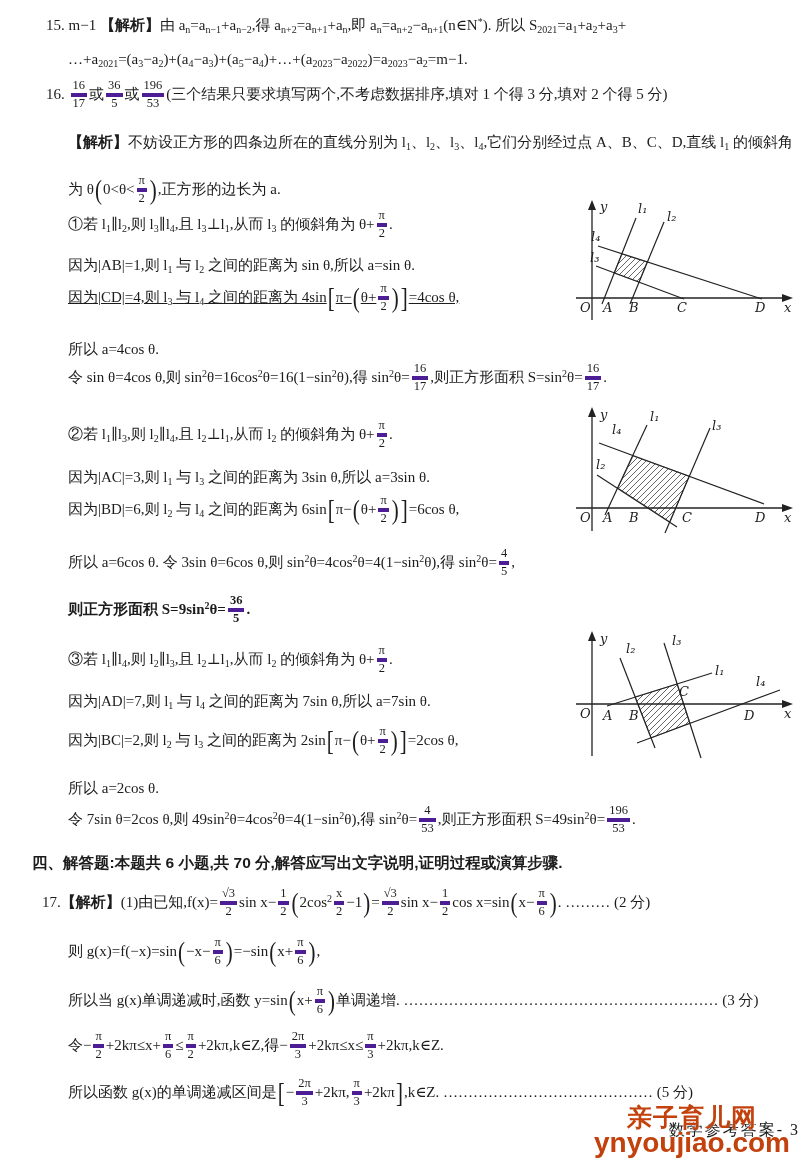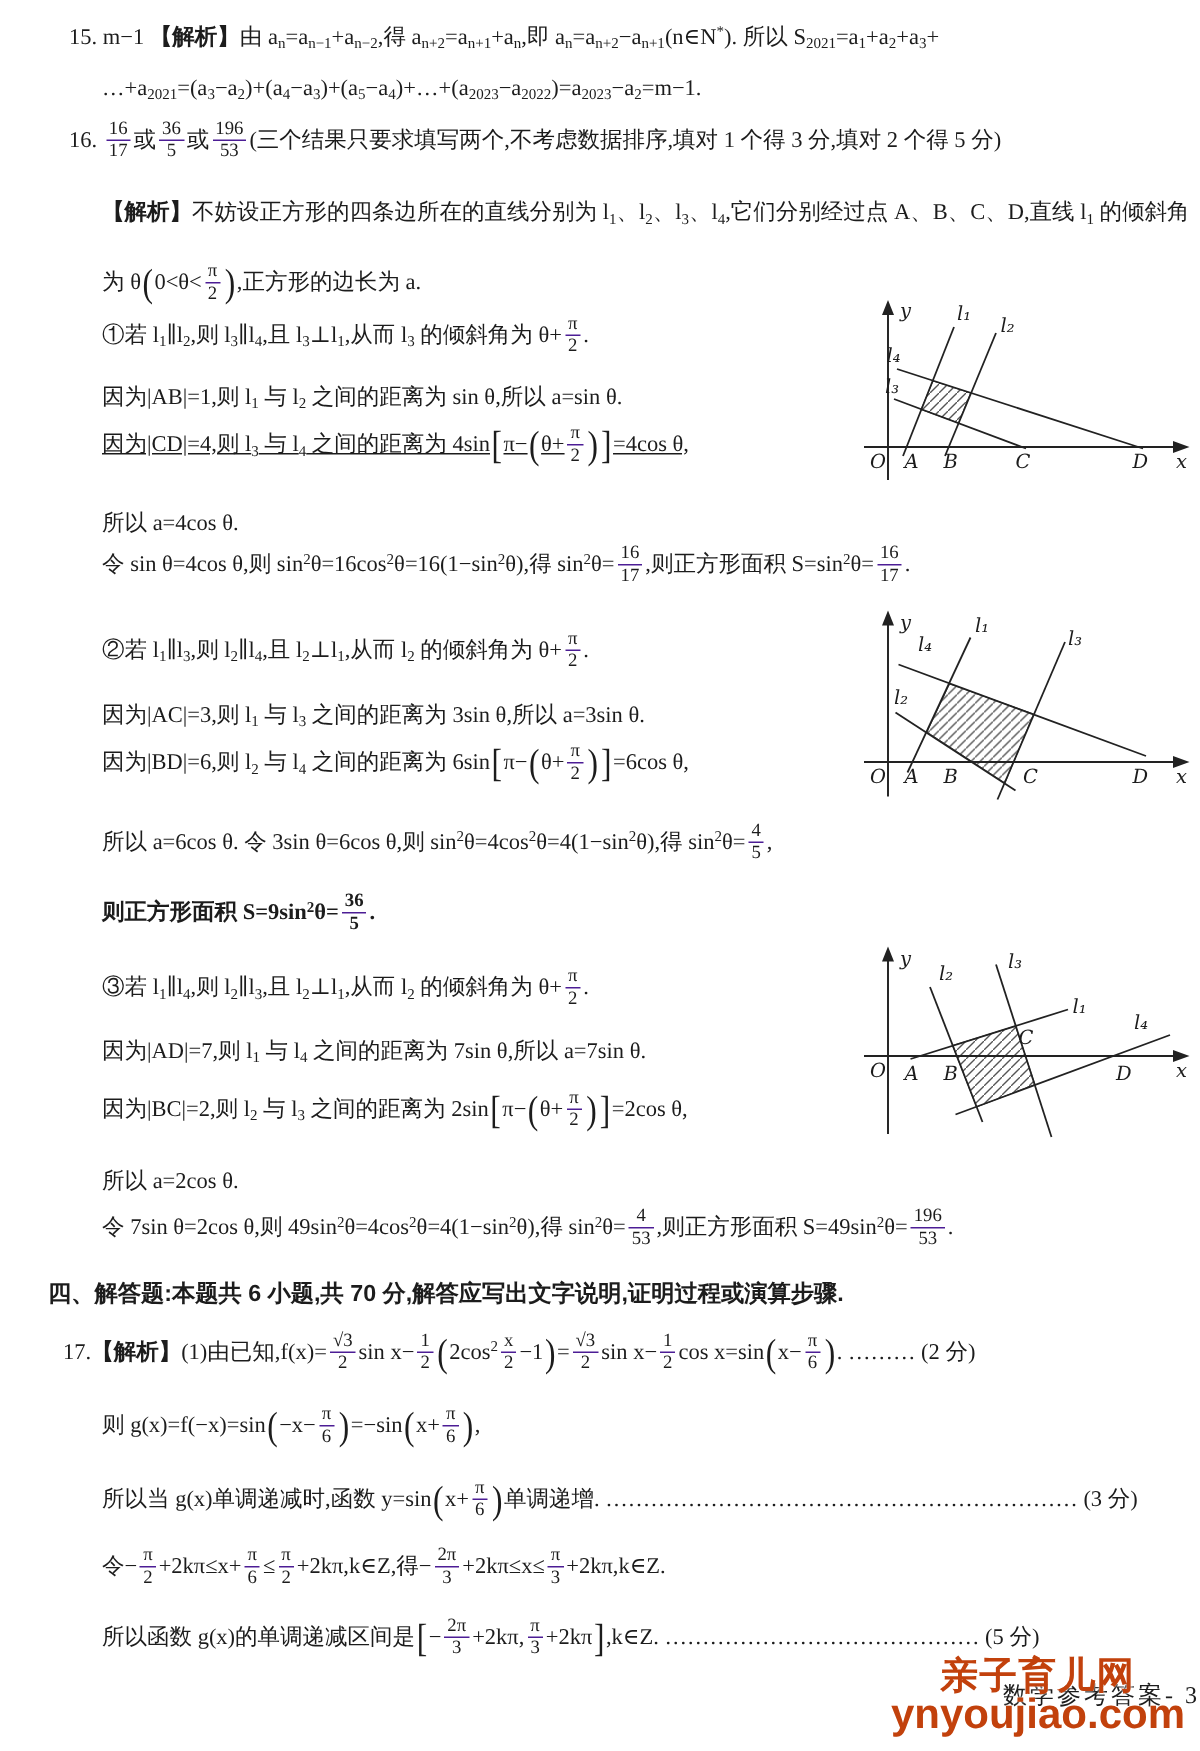--- a/index.html
+++ b/index.html
@@ -12,21 +12,21 @@
     position:absolute;white-space:nowrap;font-size:15px;line-height:1.25;margin-left:32px;
   }
   .line b{font-family:"Liberation Sans","DejaVu Sans",sans-serif;font-weight:bold;}
   .heading{
     font-family:"Liberation Sans","DejaVu Sans",sans-serif;font-weight:bold;font-size:15.5px;
   }
   .frac{
     display:inline-block;text-align:center;vertical-align:middle;
     font-size:12.5px;line-height:1.1;margin:0 2px;position:relative;top:-1px;
   }
-  .frac .fn{display:block;border-bottom:1px solid #4c1d95;padding:0 2px;}
+  .frac .fn{display:block;border-bottom:4px solid #4c1d95;padding:0 2px;}
   .frac .fd{display:block;padding:0 2px;}
   sub{font-size:10px;vertical-align:-3px;line-height:0;}
   sup{font-size:10px;vertical-align:5px;line-height:0;}
   .bigd{
     display:inline-block;font-size:21px;vertical-align:-3px;line-height:0.9;
     transform:scaleY(1.25);margin:0 1px;
   }
   .figure{position:absolute;width:228px;height:138px;}
   .figure svg{display:block;}
   .flbl{font:italic 13px "DejaVu Serif","DejaVu Sans",serif;fill:#1c1c1c;}

